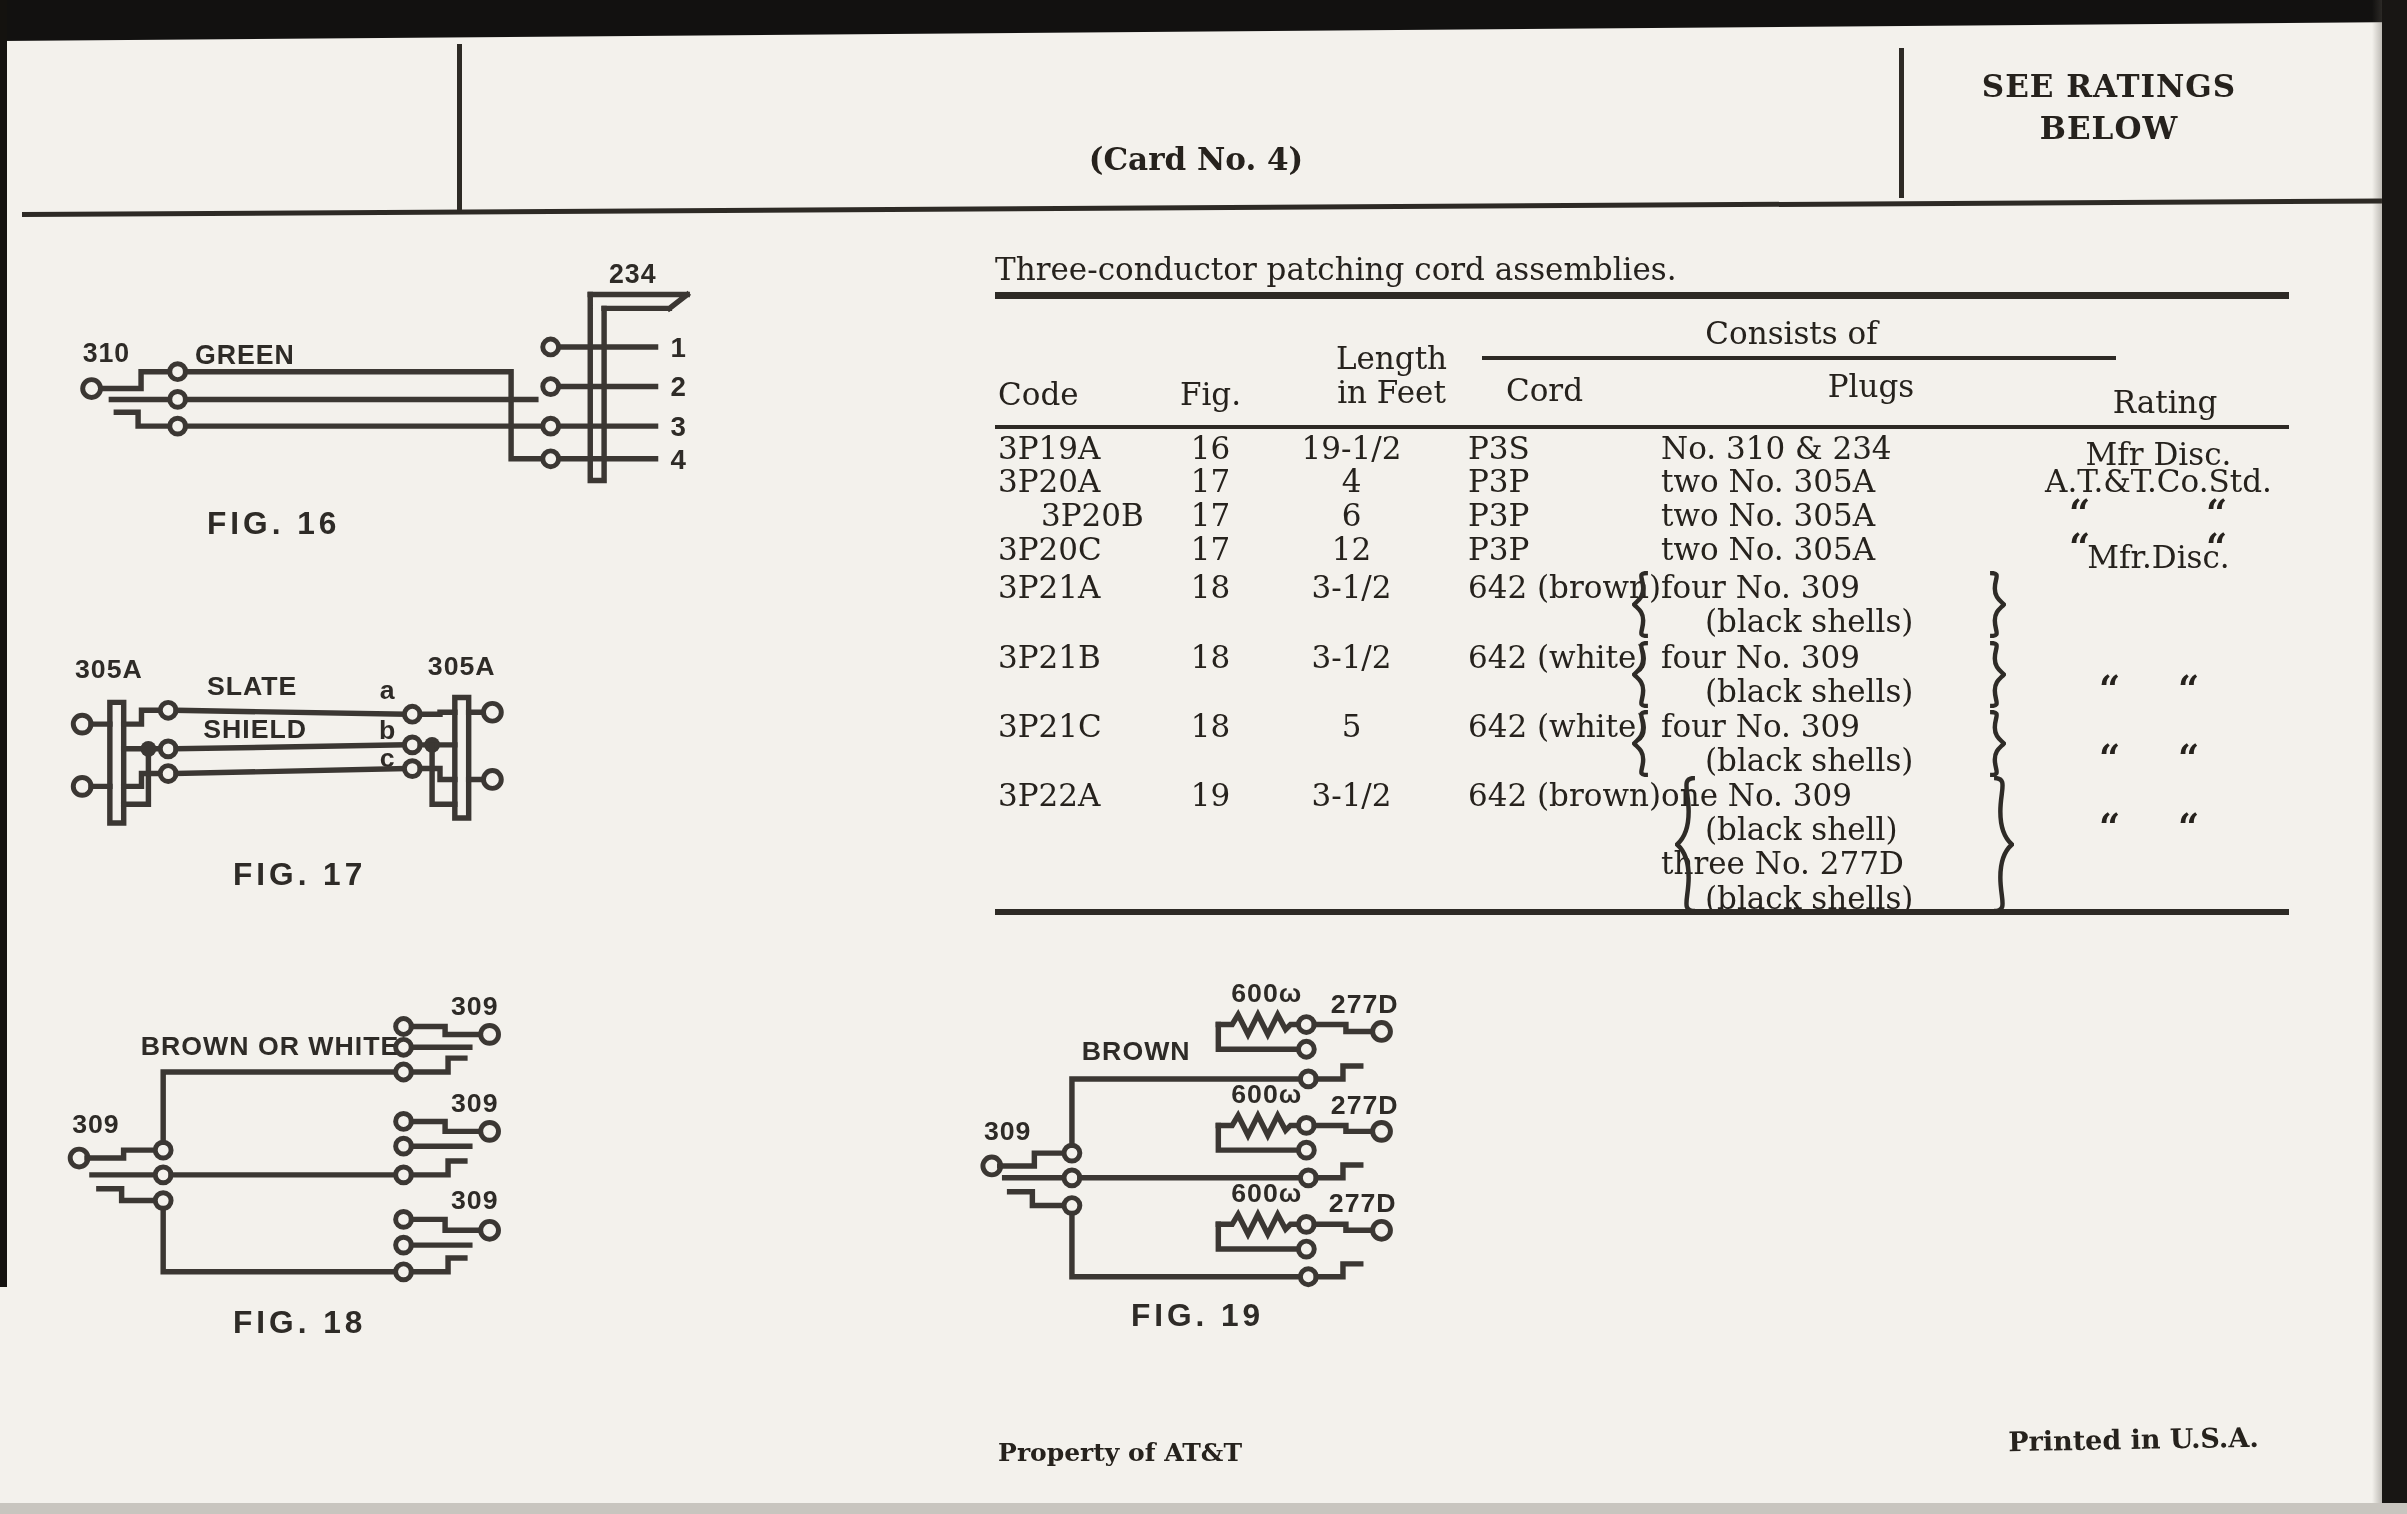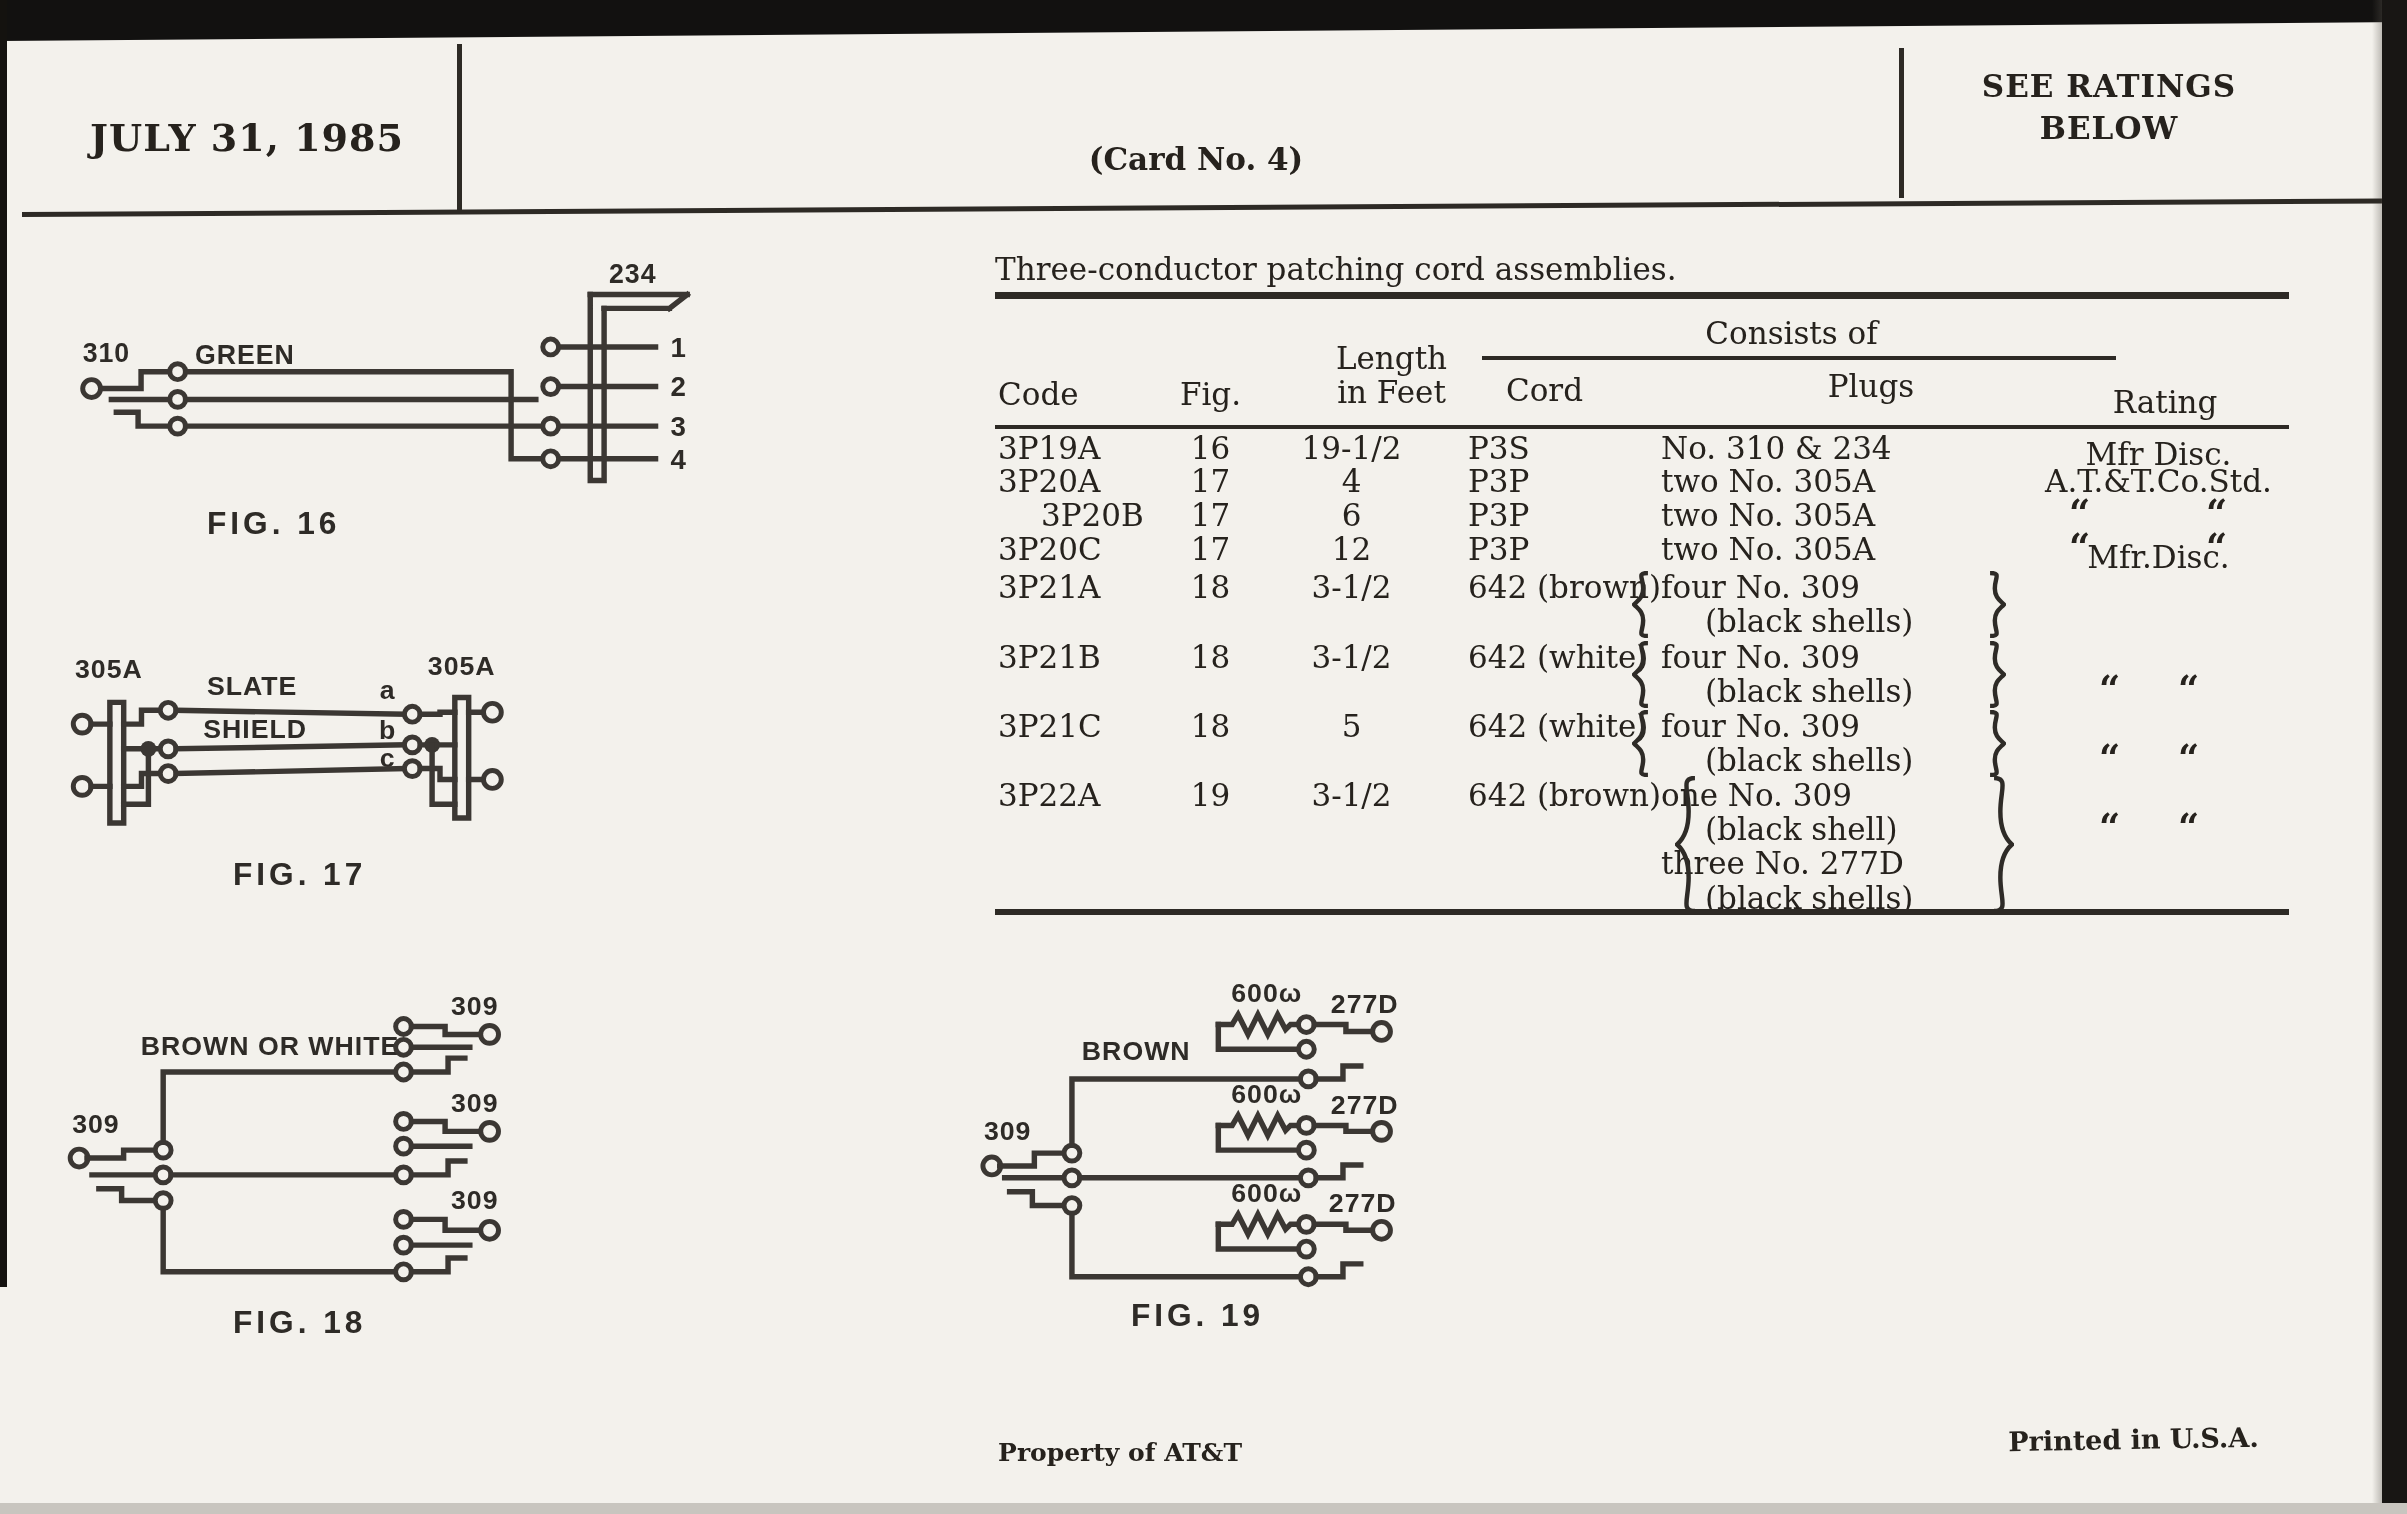--- a/index.html
+++ b/index.html
@@ -57,21 +57,20 @@
 <body>
 
 <div class="page">
 
   <div class="edge-top"></div>
   <div class="edge-right-shadow"></div>
   <div class="edge-right"></div>
   <div class="edge-left"></div>
   <div class="edge-bottom"></div>
 
-  <div class="hdr-date">JULY 31, 1985</div>
   <div class="vline" style="left:457px;top:44px;height:170px;"></div>
   <div class="hdr-sub">(Card No. 4)</div>
   <div class="vline" style="left:1899px;top:48px;height:150px;"></div>
   <div class="hdr-note">
     <div>SEE RATINGS</div>
     <div>BELOW</div>
   </div>
   <div class="hdr-rule"></div>
 
   <div class="tbl-caption">Three-conductor patching cord assemblies.</div>

